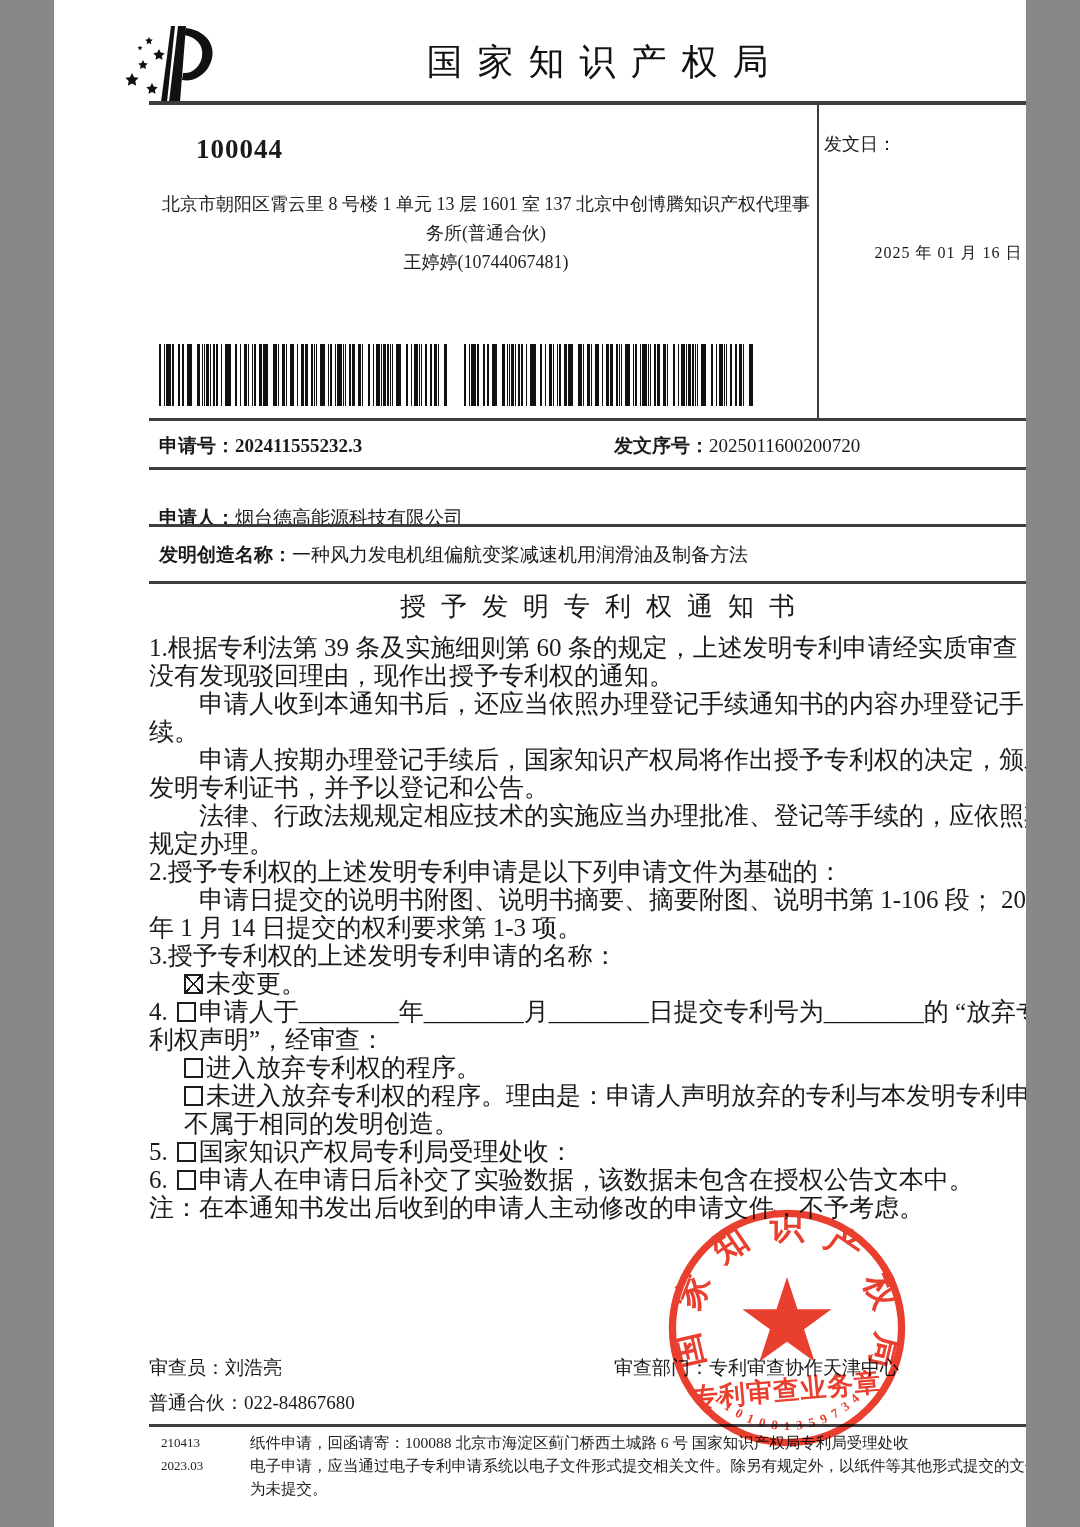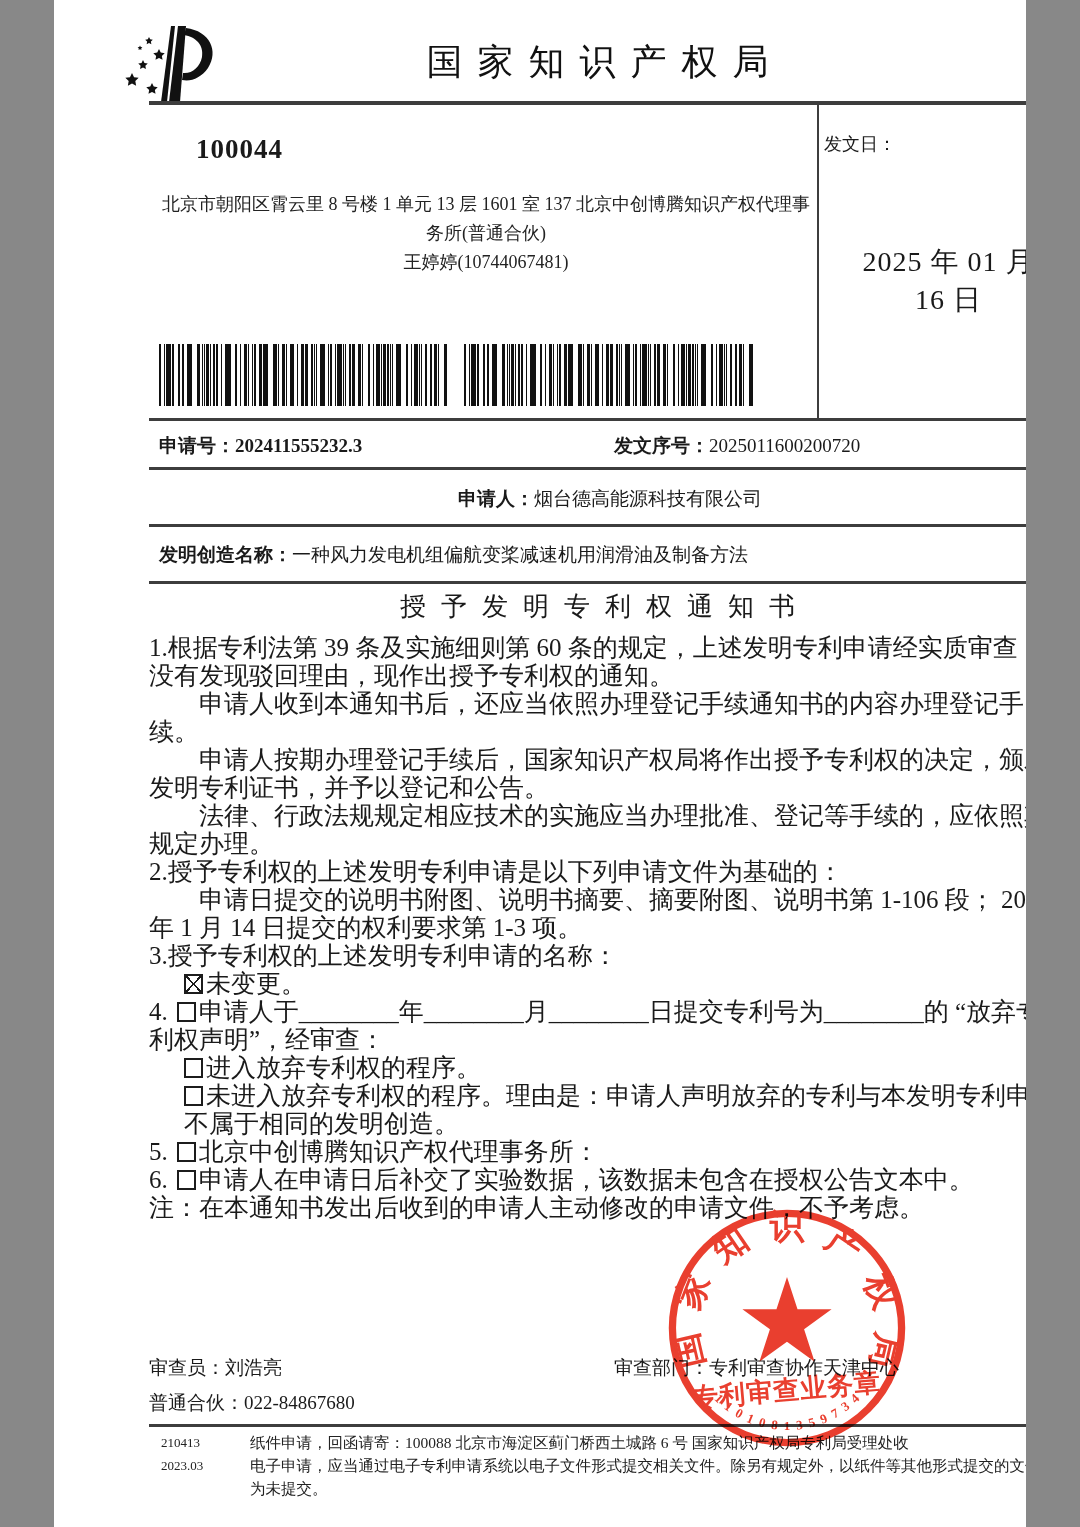--- a/index.html
+++ b/index.html
@@ -13,21 +13,21 @@
   .rule{position:absolute;background:#3d3d3d;}
   
   .agency-title{
     left:95px;top:38px;width:912px;text-align:center;
     font-size:36px;letter-spacing:15px;font-weight:500;color:#111;
   }
   
   .postal{left:142px;top:134px;font-size:27px;font-weight:600;letter-spacing:1px;}
   .addr-block{left:108px;top:190px;width:648px;text-align:center;font-size:18px;line-height:29px;color:#222;}
   .dispatch-label{left:770px;top:132px;font-size:18px;}
-  .dispatch-date{left:792px;top:243px;width:205px;text-align:center;font-size:28px;letter-spacing:1px;}
+  .dispatch-date{left:792px;top:243px;width:205px;text-align:center;font-size:16px;letter-spacing:1px;}
   .barcode{
     position:absolute;top:344px;height:62px;background-color:#fff;
     background-image:
       repeating-linear-gradient(90deg,#111 0 2px,transparent 2px 5px,#111 5px 6px,transparent 6px 9px,#111 9px 12px,transparent 12px 13px,#111 13px 14px,transparent 14px 19px),
       repeating-linear-gradient(90deg,#111 0 1px,transparent 1px 7px,#111 7px 10px,transparent 10px 14px,#111 14px 15px,transparent 15px 23px,#111 23px 25px,transparent 25px 31px);
   }
   
   .meta-row{position:absolute;left:105px;width:902px;font-size:19px;}
   .lbl{font-weight:bold;}
   .meta-col2{position:absolute;left:455px;top:0;}
@@ -101,21 +101,21 @@
   <div class="rule" style="left:95px;top:418px;width:912px;height:3px;"></div>
 
   <div class="meta-row" style="top:433px;">
     <span class="lbl">申请号：</span><span class="lbl">202411555232.3</span>
     <span class="meta-col2">
       <span class="lbl">发文序号：</span><span>2025011600200720</span>
     </span>
   </div>
   <div class="rule" style="left:95px;top:467px;width:912px;height:2.5px;"></div>
 
-  <div class="meta-row" style="top:486px;text-align:center;">
+  <div class="meta-row" style="top:505px;">
     <span class="lbl">申请人：</span><span>烟台德高能源科技有限公司</span>
   </div>
   <div class="rule" style="left:95px;top:524px;width:912px;height:2.5px;"></div>
 
   <div class="meta-row" style="top:542px;">
     <span class="lbl">发明创造名称：</span><span>一种风力发电机组偏航变桨减速机用润滑油及制备方法</span>
   </div>
   <div class="rule" style="left:95px;top:581px;width:912px;height:2.5px;"></div>
 
   <div class="abs notice-title">授予发明专利权通知书</div>
@@ -138,21 +138,21 @@
       <span class="num">4.</span><span class="cb"></span><span>申请人于________年________月________日提交专利号为________的 “放弃专利权声明”，经审查：</span>
     </p>
     <p class="opt mt4">
       <span class="cb"></span><span>进入放弃专利权的程序。</span>
     </p>
     <p class="opt">
       <span class="cb"></span><span>未进入放弃专利权的程序。理由是：申请人声明放弃的专利与本发明专利申请不属于相同的发明创造。</span>
     </p>
 
     <p class="mt4">
-      <span class="num">5.</span><span class="cb"></span><span>北京中创博腾知识产权代理事务所：</span>
+      <span class="num">5.</span><span class="cb"></span><span>国家知识产权局专利局受理处收：</span>
     </p>
 
     <p class="item6">
       <span class="num">6.</span><span class="cb"></span><span>申请人在申请日后补交了实验数据，该数据未包含在授权公告文本中。</span>
     </p>
     <p class="mt4">注：在本通知书发出后收到的申请人主动修改的申请文件，不予考虑。</p>
   </div>
 
   <div class="abs sig-block">
     <div style="position:relative;">

